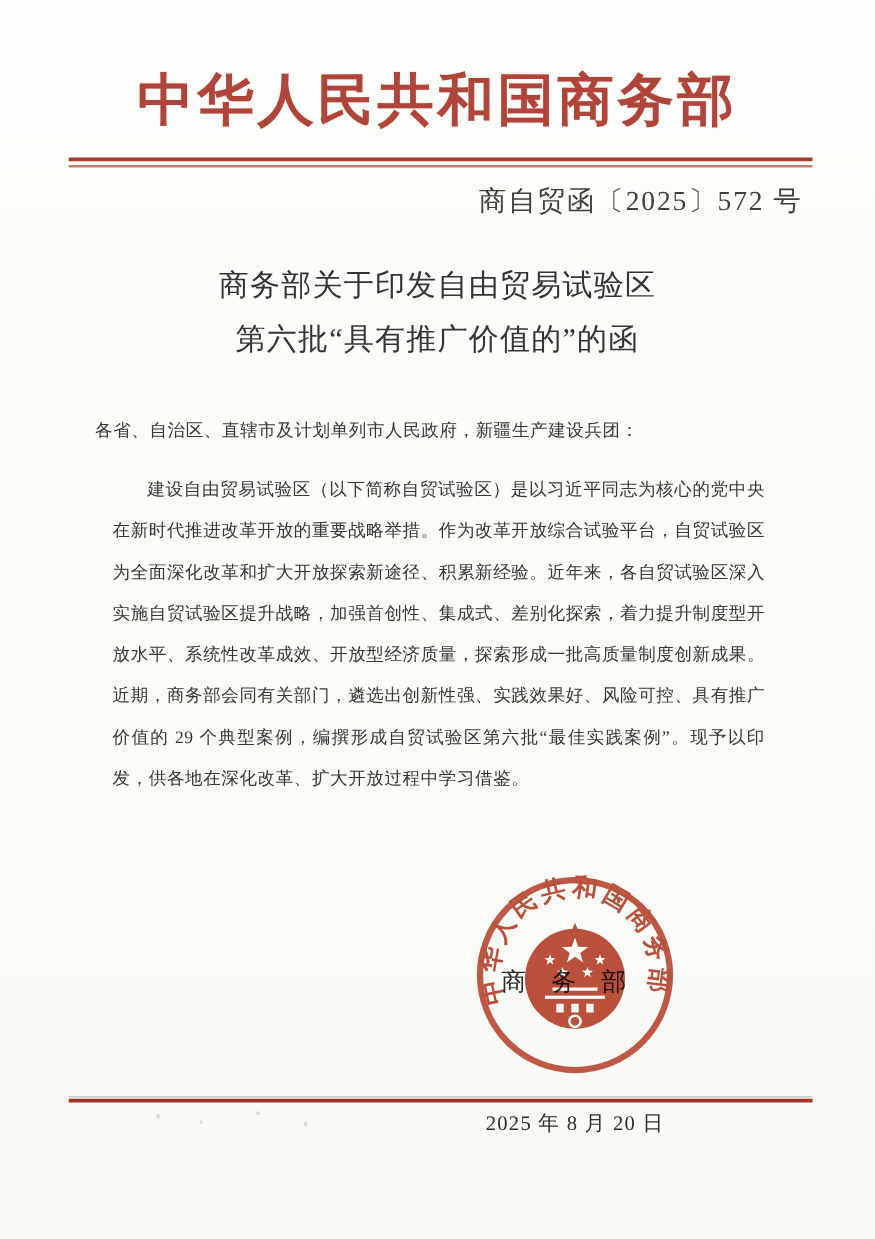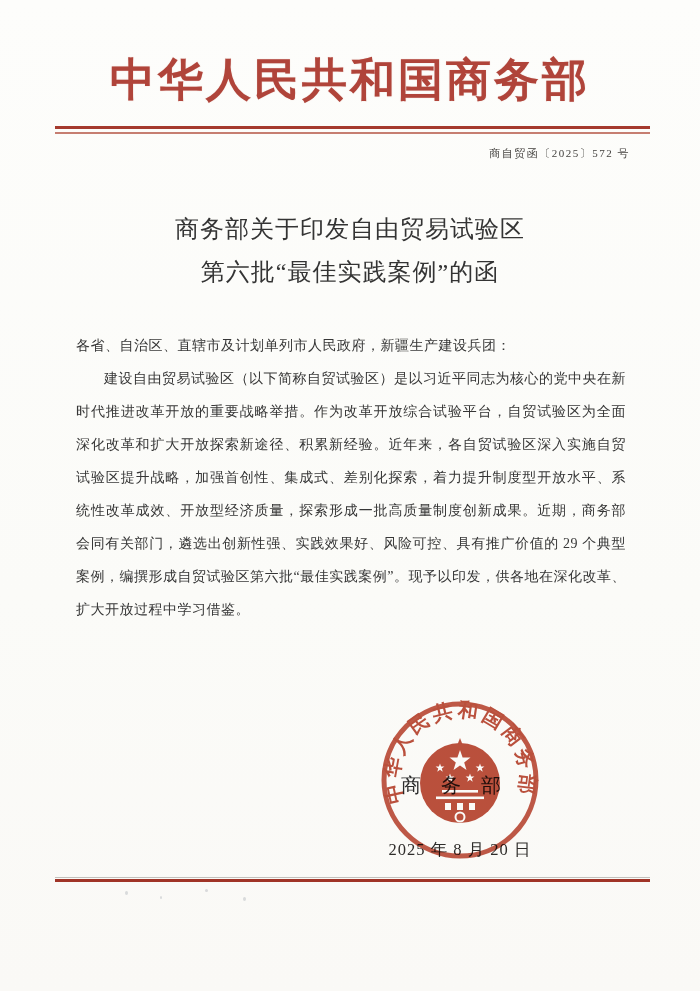--- a/index.html
+++ b/index.html
@@ -21,47 +21,47 @@
     color:#b0443a;
     letter-spacing:3px;
     text-shadow:0 0 1px rgba(176,68,58,.35);
   }
   .rule-thick{position:absolute;left:55px;width:595px;height:3px;background:#a53a2e;}
   .rule-thin{position:absolute;left:55px;width:595px;height:1.5px;background:#c67e71;}
   .hdr-thick{top:126px;}
   .hdr-thin{top:132px;}
   
   .docnum{
-    position:absolute;top:146px;right:70px;
-    font-size:11px;color:#413f3c;letter-spacing:1.5px;
+    position:absolute;top:146px;right:58px;
+    font-size:22px;color:#413f3c;letter-spacing:1.5px;
   }
   
   .title{
     position:absolute;top:208px;left:0;width:700px;
     text-align:center;font-size:24px;font-weight:normal;color:#343434;
     line-height:43px;letter-spacing:1px;
   }
   
   .body-block{
     position:absolute;top:329px;left:76px;width:550px;
     font-size:14px;color:#363636;line-height:33px;
     letter-spacing:.5px;
   }
   .salutation{margin:0;}
   .paragraph{
-    margin:0;text-indent:2em;
+    margin:14px;text-indent:2em;
     text-align:justify;text-justify:inter-ideograph;
   }
   
   .signer{
     position:absolute;top:772px;left:351px;width:200px;
     text-align:center;font-size:20px;color:#2c2c2c;z-index:1;
   }
   .issue-date{
-    position:absolute;top:839px;left:360px;width:200px;
+    position:absolute;top:888px;left:360px;width:200px;
     text-align:center;font-size:16.5px;color:#2e2c2a;letter-spacing:1px;z-index:1;
   }
   .seal{
     position:absolute;top:692px;left:372px;width:176px;height:176px;
     z-index:2;mix-blend-mode:multiply;opacity:.93;
   }
   
   .ftr-gray{position:absolute;top:877px;left:55px;width:595px;height:1px;background:#c2c0bc;}
   .ftr-red{position:absolute;top:879px;left:55px;width:595px;height:3px;background:#a03427;}
   .speck{position:absolute;background:#9aa0a8;opacity:.35;border-radius:50%;}
@@ -77,21 +77,21 @@
 
   <div class="masthead">中华人民共和国商务部</div>
 
   <div class="rule-thick hdr-thick"></div>
   <div class="rule-thin hdr-thin"></div>
 
   <div class="docnum">商自贸函〔2025〕572 号</div>
 
   <div class="title">
     <div>商务部关于印发自由贸易试验区</div>
-    <div>第六批“最佳实践案例”的函</div>
+    <div>第六批“具有推广价值的”的函</div>
   </div>
 
   <div class="body-block">
     <p class="salutation">各省、自治区、直辖市及计划单列市人民政府，新疆生产建设兵团：</p>
     <p class="paragraph">建设自由贸易试验区（以下简称自贸试验区）是以习近平同志为核心的党中央在新时代推进改革开放的重要战略举措。作为改革开放综合试验平台，自贸试验区为全面深化改革和扩大开放探索新途径、积累新经验。近年来，各自贸试验区深入实施自贸试验区提升战略，加强首创性、集成式、差别化探索，着力提升制度型开放水平、系统性改革成效、开放型经济质量，探索形成一批高质量制度创新成果。近期，商务部会同有关部门，遴选出创新性强、实践效果好、风险可控、具有推广价值的 29 个典型案例，编撰形成自贸试验区第六批“最佳实践案例”。现予以印发，供各地在深化改革、扩大开放过程中学习借鉴。</p>
   </div>
 
   <div class="signer">商　务　部</div>
 
   <div class="issue-date">2025 年 8 月 20 日</div>

